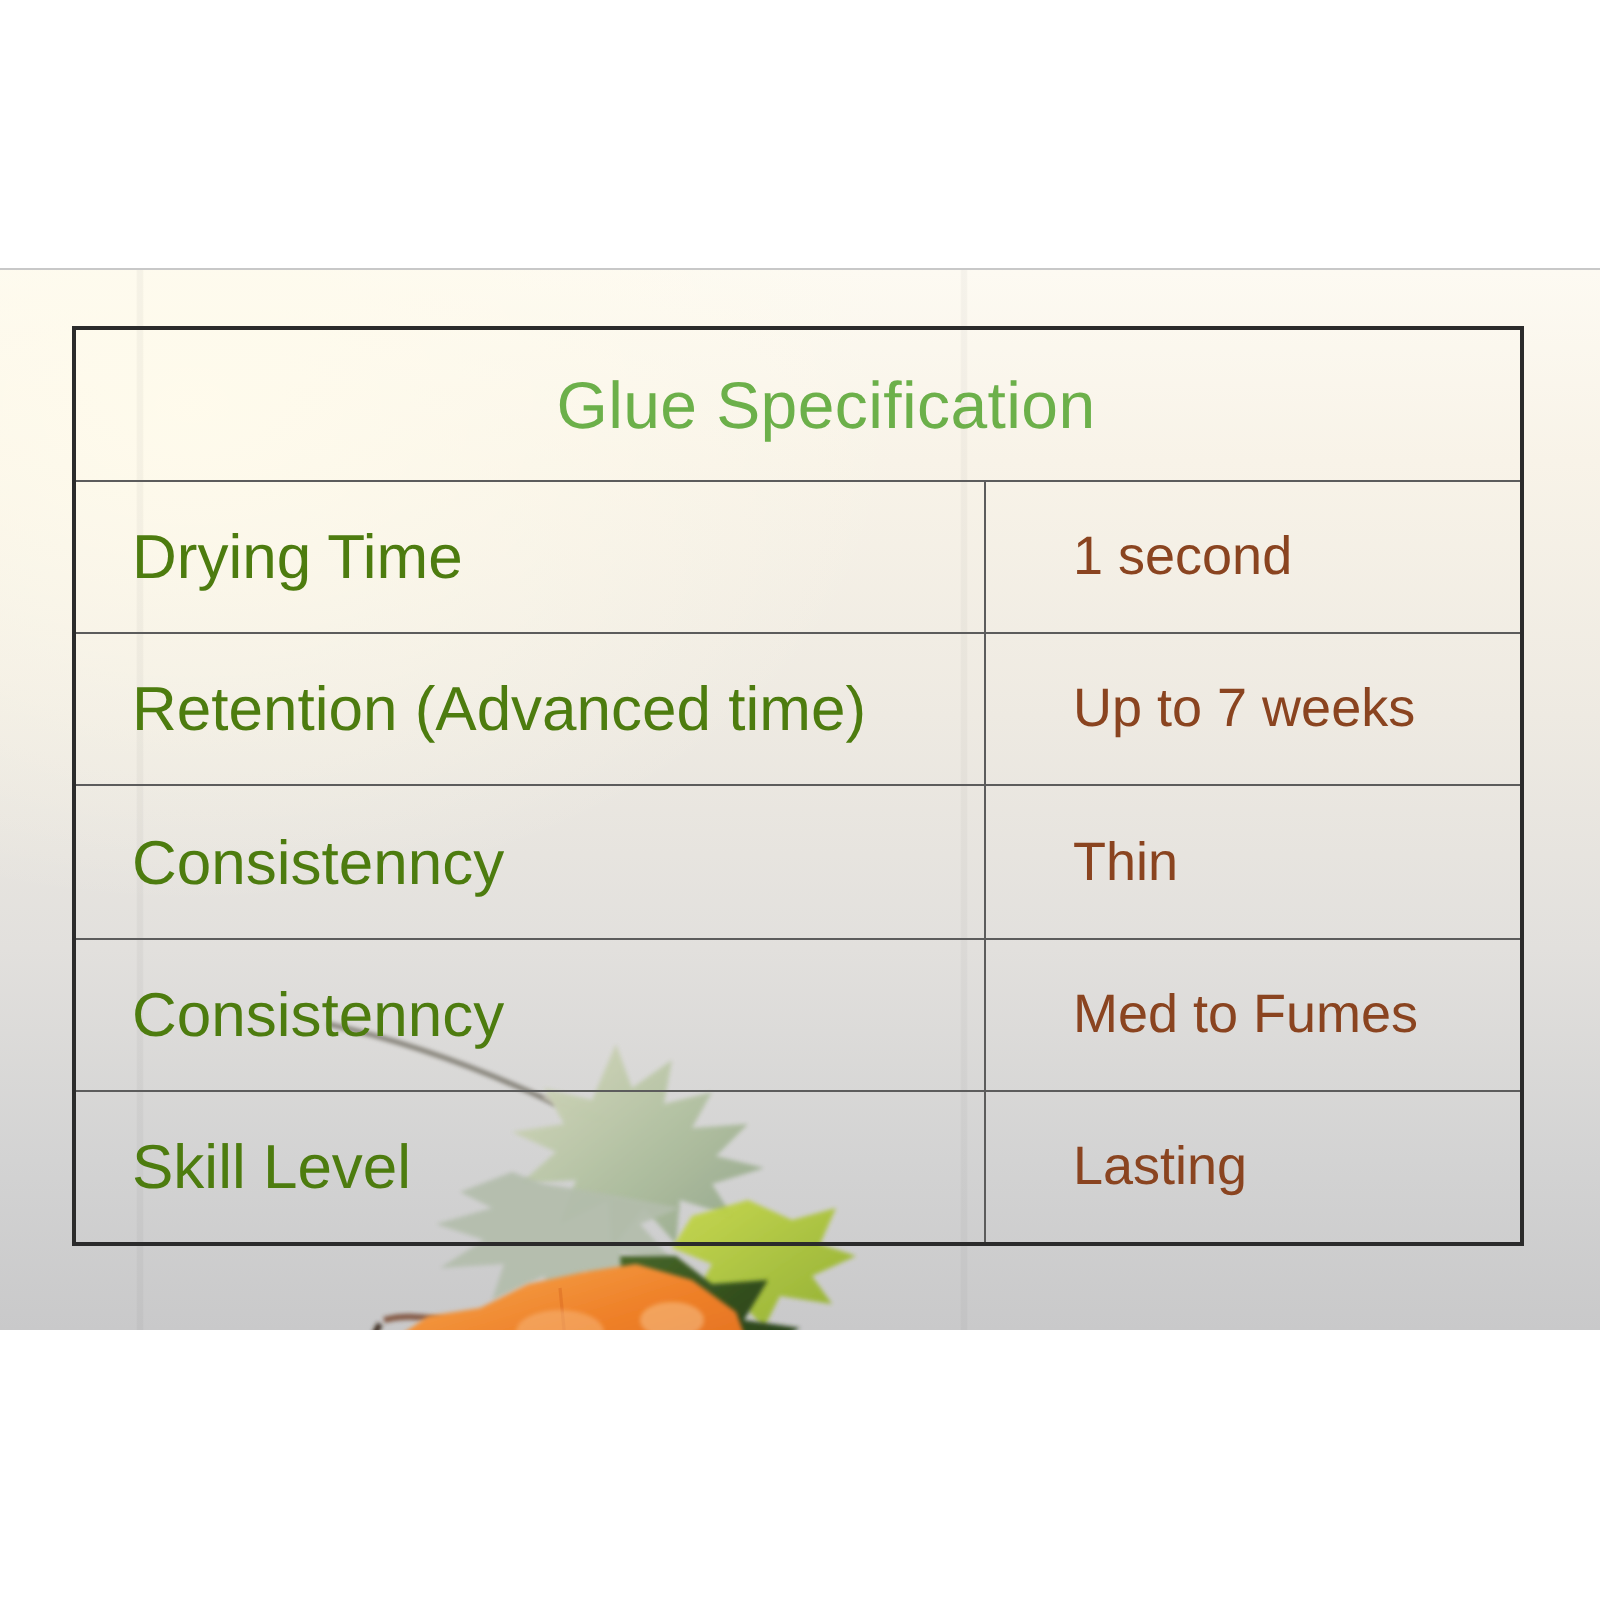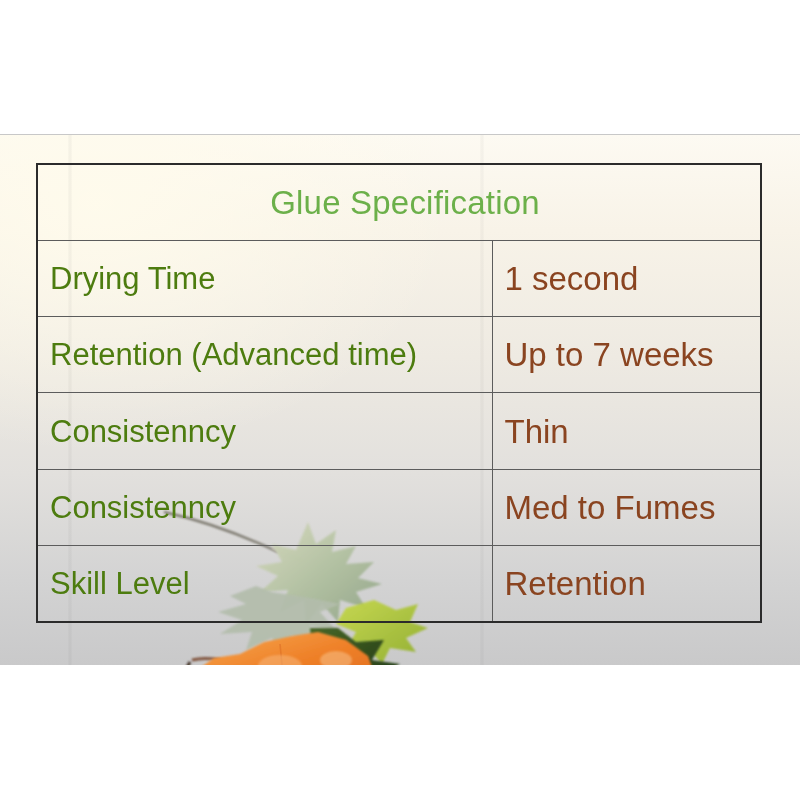--- a/index.html
+++ b/index.html
@@ -75,21 +75,21 @@
     left: 36px;
     top: 163px;
     width: 726px;
     height: 460px;
     border: 2px solid #2b2b2b;
     border-collapse: collapse;
     table-layout: fixed;
   }
   .spec-table td {
     border: 1px solid #5c5c5c;
-    padding: 0 0 0 12px;
+    padding: 0 0 0 28px;
     vertical-align: middle;
     height: 57px;
     line-height: 1;
     white-space: nowrap;
     overflow: hidden;
   }
   .col-label { width: 455px; }
   .col-value { width: 269px; }
 
   .title-cell {
@@ -101,22 +101,23 @@
     font-size: 33px;
     color: #6cb04a;
     letter-spacing: .2px;
   }
 
   .label-text {
     font-size: 31px;
     color: #4d7c0f;
   }
   .value-text {
-    font-size: 33px;
+    font-size: 27px;
     color: #8a4420;
+    margin-left: 16px;
   }
 
   
   .spec-table, .spec-table td { background: transparent; }
 </style>
 </head>
 <body>
 
 <div id="stage">
 
@@ -249,20 +250,20 @@
         </td>
       </tr>
 
 
 
       <tr>
         <td>
           <span class="label-text">Skill Level</span>
         </td>
         <td>
-          <span class="value-text">Retention</span>
+          <span class="value-text">Lasting</span>
         </td>
       </tr>
 
     </tbody>
   </table>
 
 </div>
 
 </body></html>

